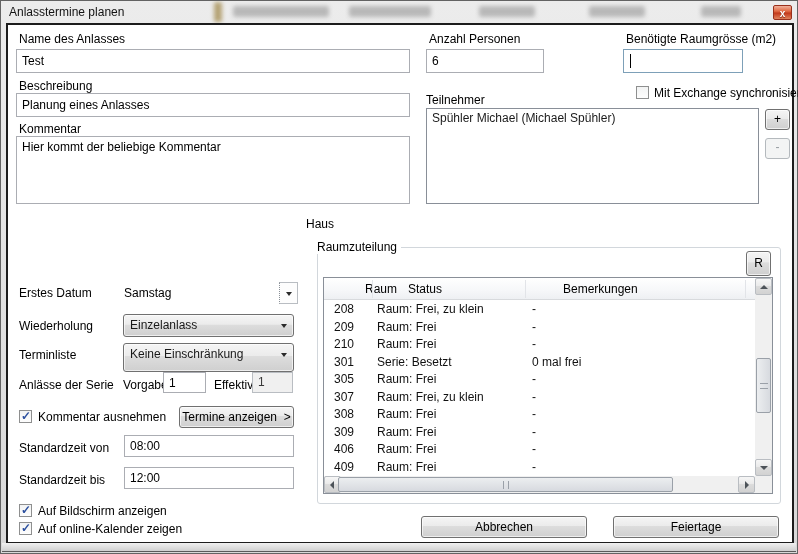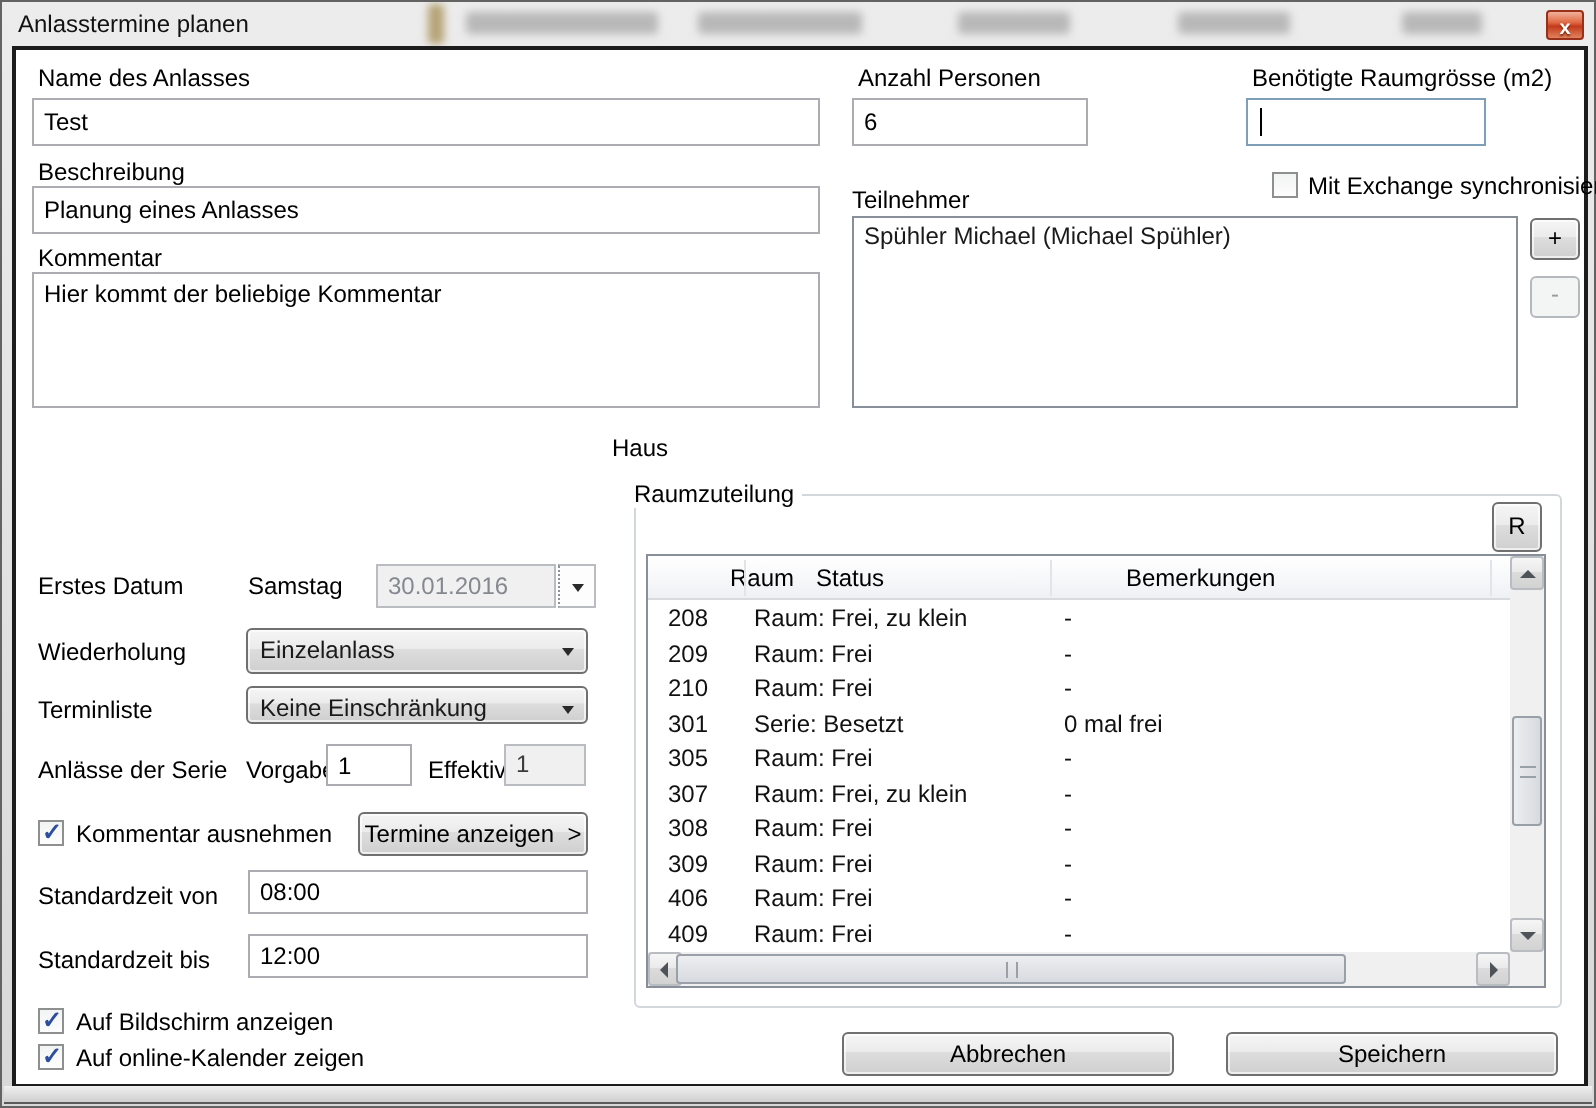--- a/index.html
+++ b/index.html
@@ -111,33 +111,32 @@
   <div id="teilnehmer-list" style="left:425px;top:107px;width:333px;height:96px;">
       <div class="list-item">Spühler Michael (Michael Spühler)</div>
     </div>
   <div class="btn grad" style="left:764px;top:108px;width:25px;height:21px;line-height:19px;">+</div>
   <div class="btn grad disabled" style="left:764px;top:137px;width:25px;height:21px;line-height:17px;">-</div>
 
   <div class="lbl" style="left:305px;top:216px;">Haus</div>
 
   <div class="lbl" style="left:18px;top:285px;">Erstes Datum</div>
   <div class="lbl" style="left:123px;top:285px;">Samstag</div>
-  <div class="txt dis" style="left:187px;top:281px;width:90px;height:22px;line-height:20px;">30.01.2016</div>
   <div class="abs" style="left:278px;top:281px;width:19px;height:22px;background:#fdfdfd;border:1px solid #b9bdc2;border-left:1px dotted #8a9097;">
     <span class="dd-arrow" style="right:5px;top:9px;"></span>
   </div>
 
   <div class="lbl" style="left:18px;top:318px;">Wiederholung</div>
   <div class="combo grad" style="left:122px;top:313px;width:171px;height:23px;">
     <span>Einzelanlass</span>
     <span class="arrow"></span>
   </div>
 
   <div class="lbl" style="left:18px;top:347px;">Terminliste</div>
-  <div class="combo grad" style="left:122px;top:342px;width:171px;height:19px;">
+  <div class="combo grad" style="left:122px;top:342px;width:171px;height:29px;">
     <span>Keine Einschränkung</span>
     <span class="arrow"></span>
   </div>
 
   <div class="lbl" style="left:18px;top:377px;">Anlässe der Serie</div>
   <div class="lbl" style="left:122px;top:377px;">Vorgabe</div>
   <input class="txt" style="left: 162px; top: 371px; width: 43px; height: 21px;" value="1">
   <div class="lbl" style="left:213px;top:377px;">Effektiv</div>
   <div class="txt dis" style="left:251px;top:371px;width:41px;height:21px;line-height:19px;color:#3a3a3a;">1</div>
 
@@ -242,15 +241,15 @@
           <span class="grip-h"></span>
         </div>
       <div class="sb-btn" style="right:0;top:0;">
           <span class="tri right"></span>
         </div>
     </div>
     <div class="sb-track" style="right:0;bottom:0;width:17px;height:17px;"></div>
   </div>
 
   <div class="btn grad" style="left:420px;top:515px;width:166px;height:22px;line-height:20px;">Abbrechen</div>
-  <div class="btn grad" style="left:612px;top:515px;width:166px;height:22px;line-height:20px;">Speichern</div>
+  <div class="btn grad" style="left:612px;top:515px;width:166px;height:22px;line-height:20px;">Feiertage</div>
 
 </div>
 
 </body></html>

